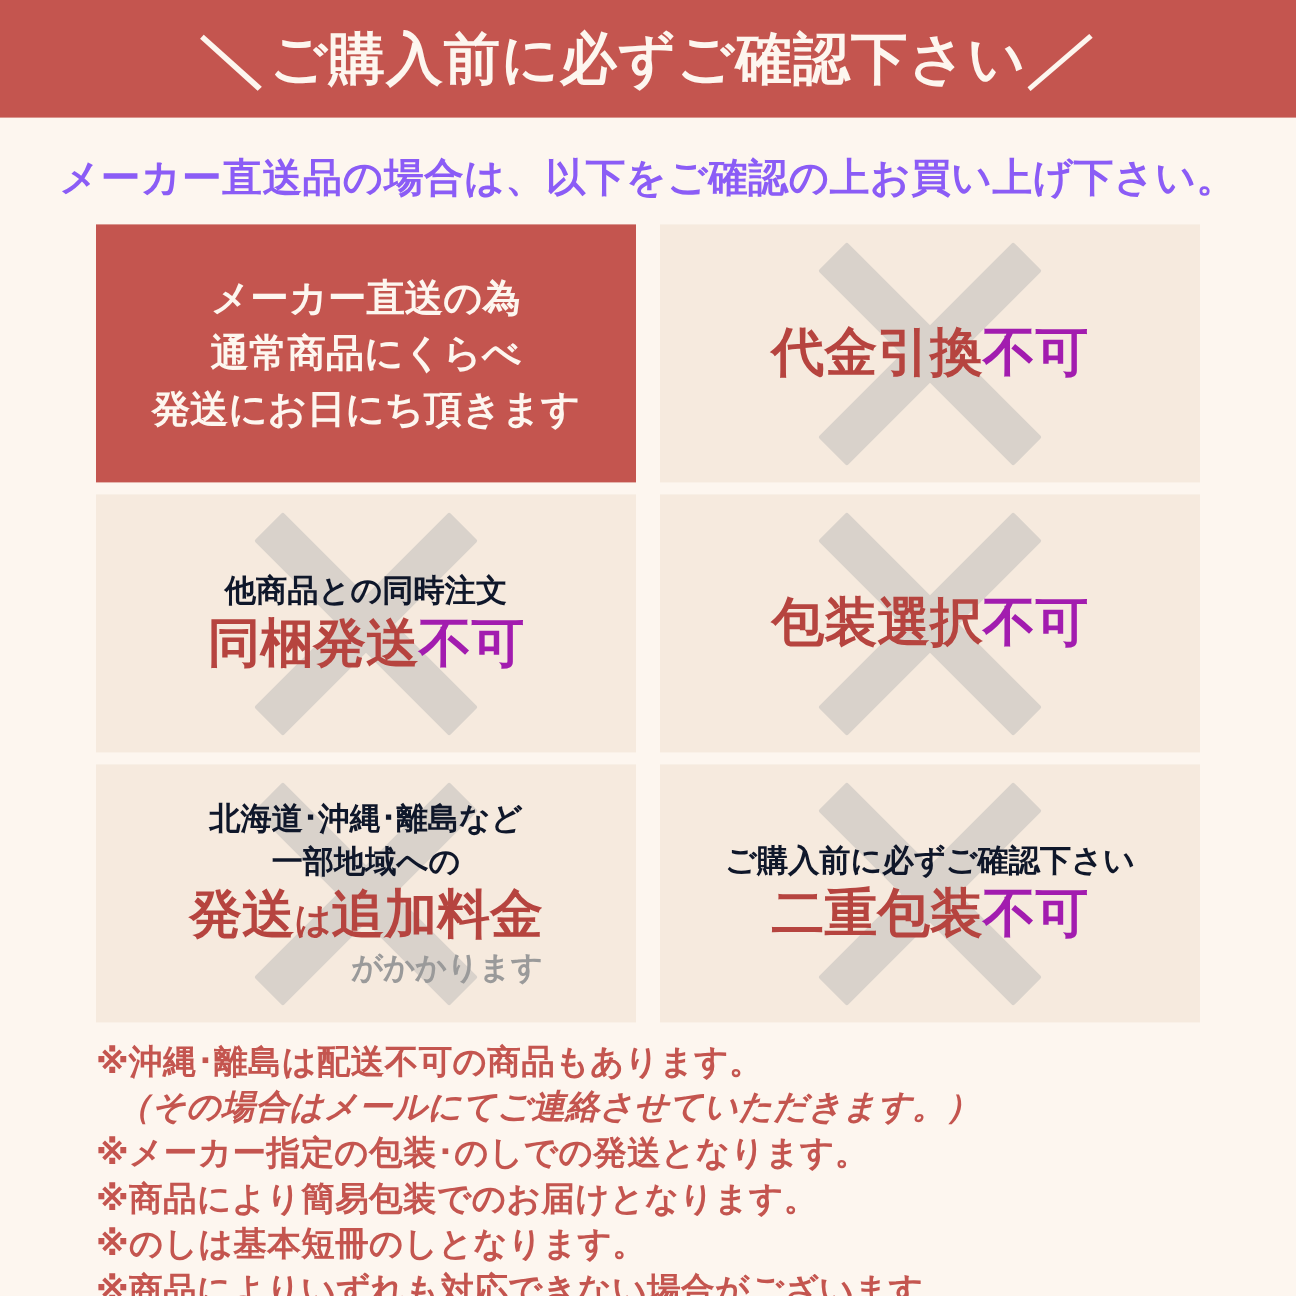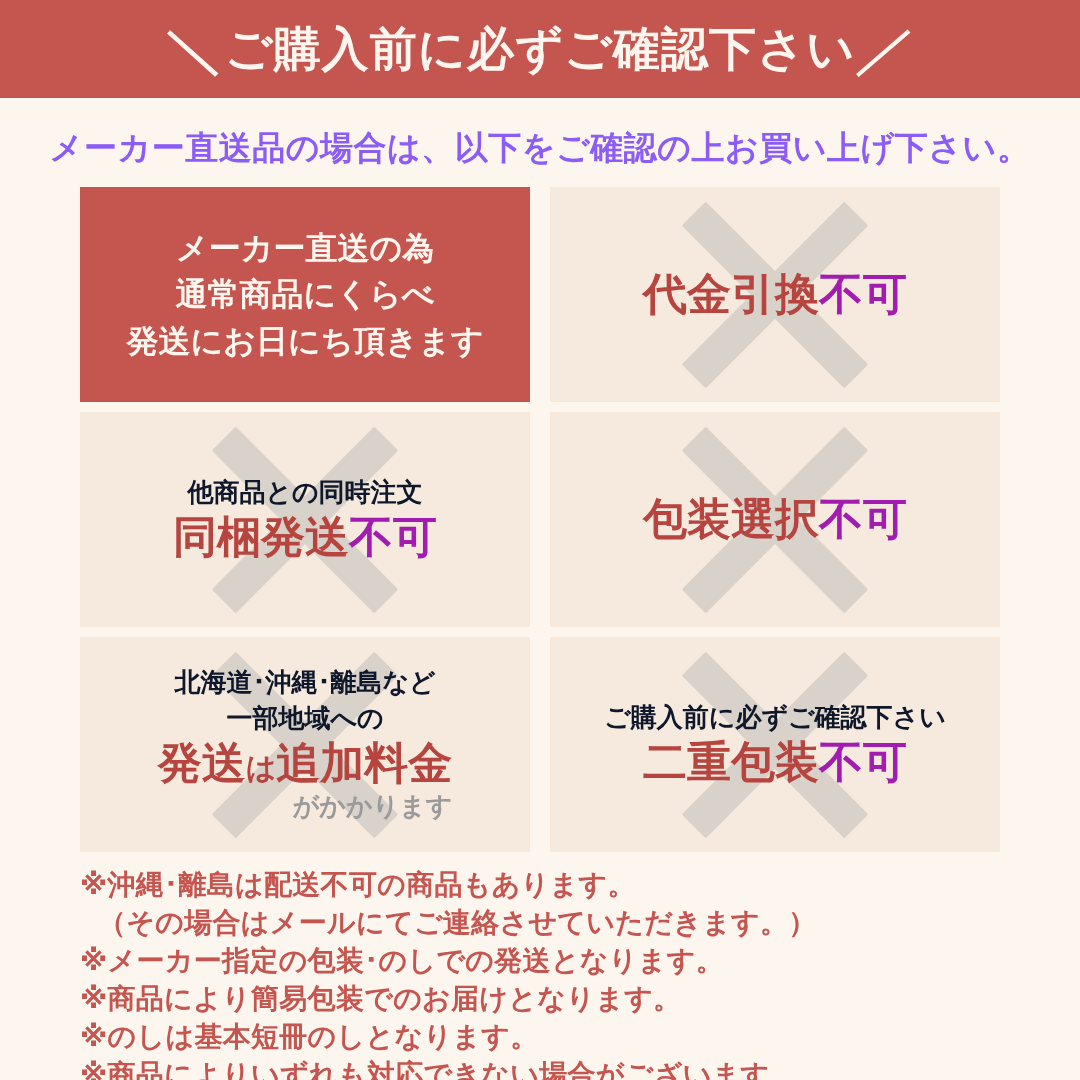--- a/index.html
+++ b/index.html
@@ -158,20 +158,21 @@
     font-size: 28px;
     font-weight: bold;
     line-height: 1.36;
     letter-spacing: 0.3px;
   }
   .notes .note {
     white-space: nowrap;
   }
   .notes .note.indent {
     padding-left: 18px;
+    font-style: italic;
   }
 </style>
 </head>
 <body>
 
 <div class="page">
 
   <div class="header">
     <div class="header-title">
       <span class="slash left">＼</span>

